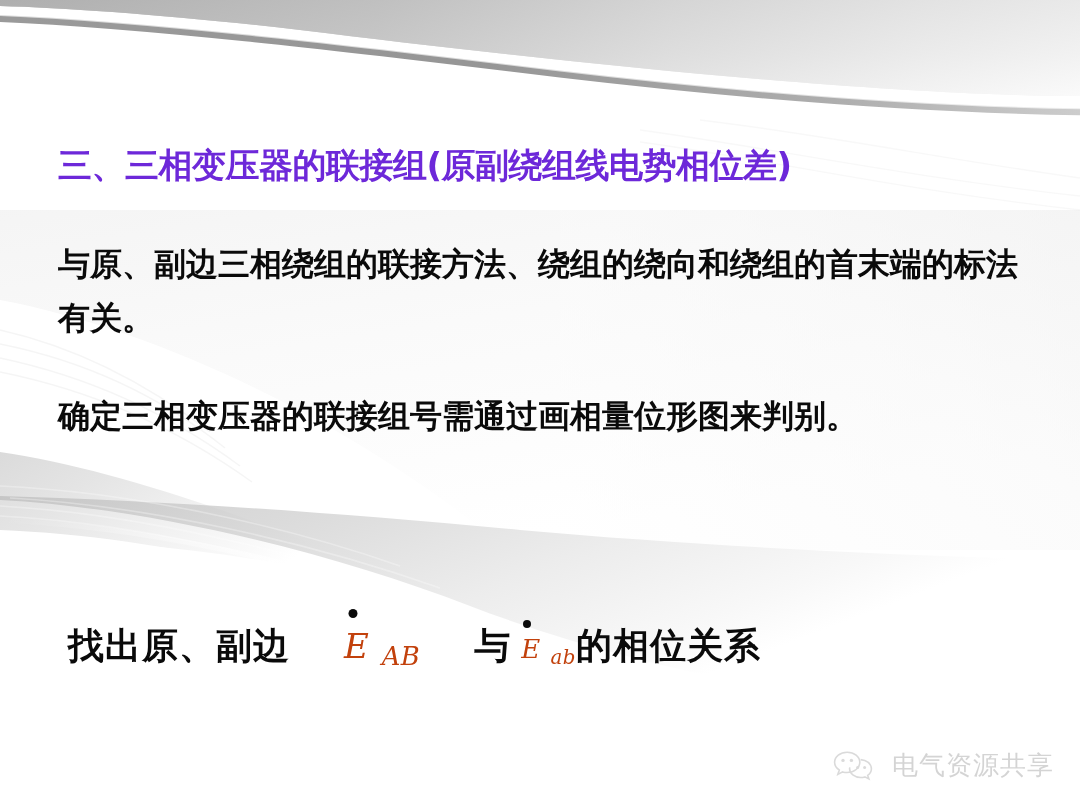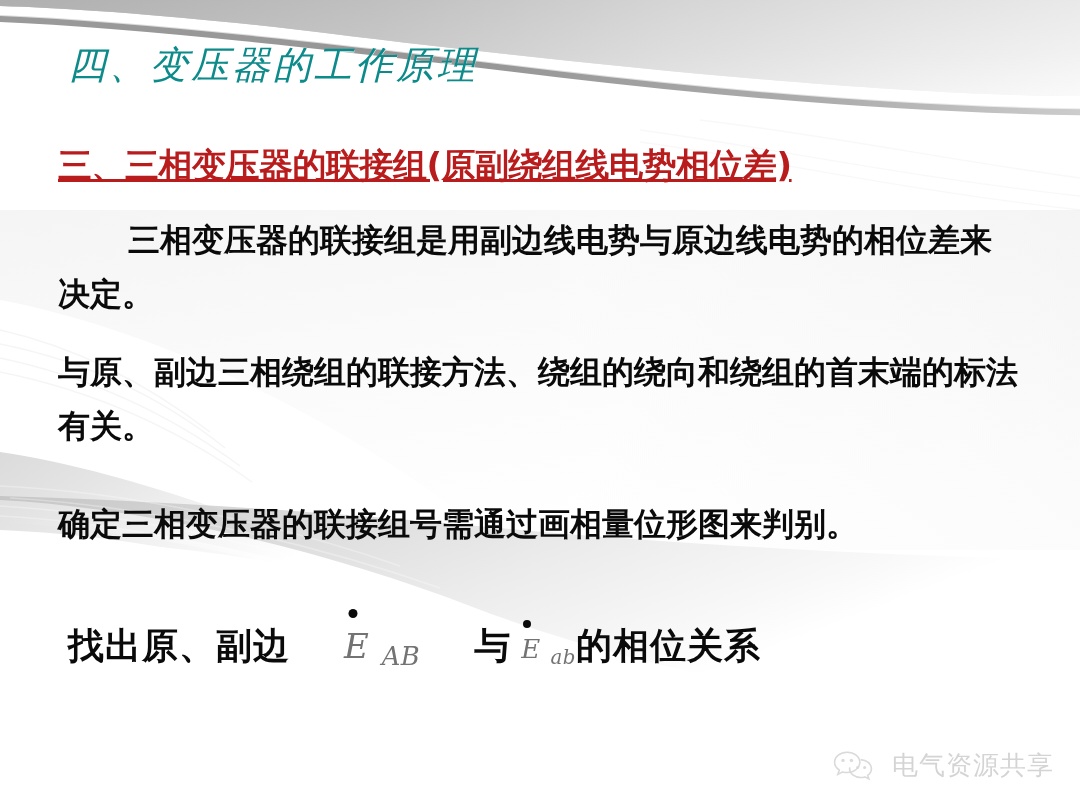--- a/index.html
+++ b/index.html
@@ -44,24 +44,23 @@
   }
 
   
   .section-heading {
     position: absolute;
     left: 58px;
     top: 143px;
     font-family: "DejaVu Sans", "Liberation Sans", sans-serif;
     font-size: 34px;
     font-weight: bold;
-    color: #b91c1c;
+    color: #6d28d9;
     white-space: nowrap;
     letter-spacing: -0.5px;
-    text-decoration: underline;
   }
 
   
   .body-block {
     position: absolute;
     left: 58px;
     top: 213px;
     width: 960px;
   }
   .para {
@@ -96,21 +95,21 @@
     letter-spacing: 1px;
   }
   .sp-wide { display: inline-block; width: 54px; }
   .sp-thin { display: inline-block; width: 10px; }
 
   .phasor {
     position: relative;
     display: inline-block;
     font-family: "DejaVu Serif", "Liberation Serif", serif;
     font-style: italic;
-    color: #737373;
+    color: #c2410c;
     line-height: 1;
   }
   .phasor.big { font-size: 34px; }
   .phasor.small { font-size: 26px; }
   .phasor .base { position: relative; font-weight: 400; }
   .phasor .dot {
     position: absolute;
     left: 50%;
     transform: translateX(-50%);
     border-radius: 50%;
@@ -227,26 +226,24 @@
       <path d="M0,372 C100,392 185,434 252,482"></path>
     </g>
 
     <g opacity="0.14" fill="none" stroke="#cfcfcf" stroke-width="1.3">
       <path d="M640,130 C760,146 900,176 1080,196"></path>
       <path d="M640,142 C760,158 900,190 1080,210"></path>
       <path d="M700,120 C820,134 950,160 1080,178"></path>
     </g>
   </svg>
 
-  <div class="header-title">四、变压器的工作原理</div>
 
   <div class="section-heading">三、三相变压器的联接组(原副绕组线电势相位差)</div>
 
   <div class="body-block">
-    <div class="para indent">三相变压器的联接组是用副边线电势与原边线电势的相位差来决定。</div>
     <div class="para gap-a">与原、副边三相绕组的联接方法、绕组的绕向和绕组的首末端的标法有关。</div>
     <div class="para gap-b">确定三相变压器的联接组号需通过画相量位形图来判别。</div>
   </div>
 
   <div class="phasor-line">
     <span class="cn">找出原、副边</span>
     <span class="sp-wide"></span>
 
     <span class="phasor big">
       <span class="base">E</span>

